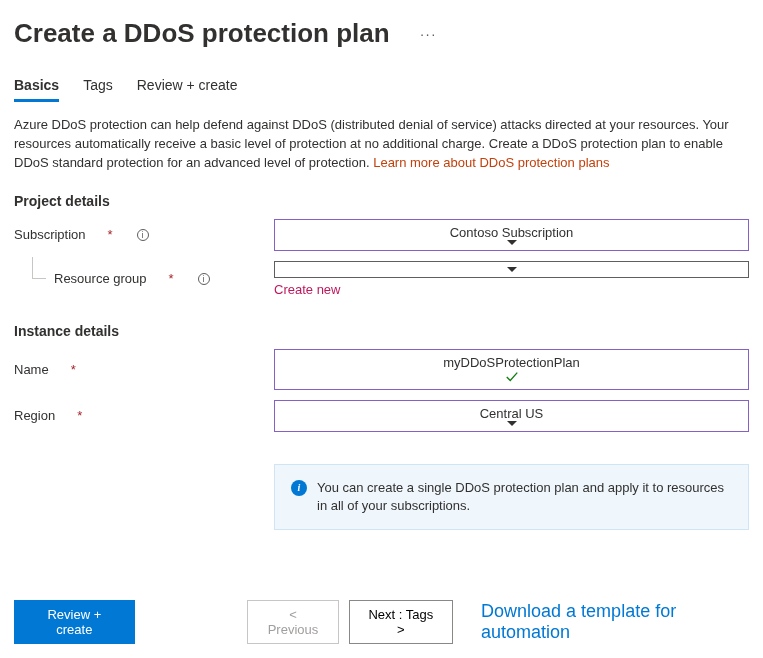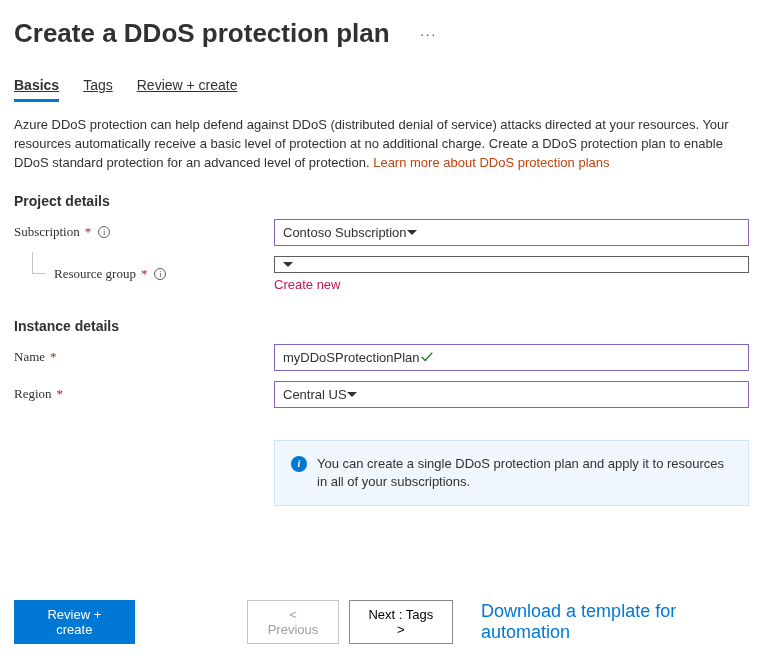--- a/index.html
+++ b/index.html
@@ -16,28 +16,27 @@
     .header { display: flex; align-items: center; gap: 30px; margin-bottom: 28px; }
     .page-title { font-size: 26px; font-weight: 600; color: #323130; }
     .dots { color: #605e5c; font-size: 14px; letter-spacing: 1px; cursor: pointer; }
     .tabs { display: flex; gap: 24px; border-bottom: none; margin-bottom: 14px; }
     .tab {
       padding: 0 0 6px 0;
       font-size: 14px;
       color: #323130;
       cursor: pointer;
       border-bottom: 2px solid transparent;
-      text-decoration: underline;
     }
     .tab.active { font-weight: 600; border-bottom: 3px solid #0078d4; }
     .intro { font-size: 13px; line-height: 1.45; color: #323130; margin-bottom: 20px; }
     .intro a { color: #c2410c; text-decoration: none; }
     .section-title { font-size: 14px; font-weight: 600; margin-bottom: 10px; }
     .form-row { display: flex; align-items: center; margin-bottom: 10px; }
-    .form-label-col { width: 260px; display: flex; align-items: center; gap: 3px; font-size: 13px; font-family: Liberation Serif, serif; }
+    .form-label-col { width: 260px; display: flex; align-items: center; gap: 20px; font-size: 13px; }
     .form-label-col.indented { padding-left: 40px; position: relative; }
     .tree-line {
       position: absolute;
       left: 18px;
       top: -14px;
       width: 14px;
       height: 22px;
       border-left: 1px solid #c8c6c4;
       border-bottom: 1px solid #c8c6c4;
     }
@@ -55,23 +54,24 @@
     }
     .form-input-col { flex: 1; max-width: 488px; }
     .dropdown, .textfield {
       width: 100%;
       border: 1px solid #605e5c;
       padding: 5px 8px;
       font-size: 13px;
       background: #fff;
       display: flex;
       align-items: center;
-      justify-content: flex-start;
+      justify-content: center;
       cursor: pointer;
       color: #323130;
+      flex-direction: column;
     }
     .dropdown.purple, .textfield.purple { border-color: #8661c5; }
     .chevron {
       width: 0; height: 0;
       border-left: 5px solid transparent;
       border-right: 5px solid transparent;
       border-top: 5px solid #323130;
     }
     .check-icon {
       width: 14px; height: 14px;

